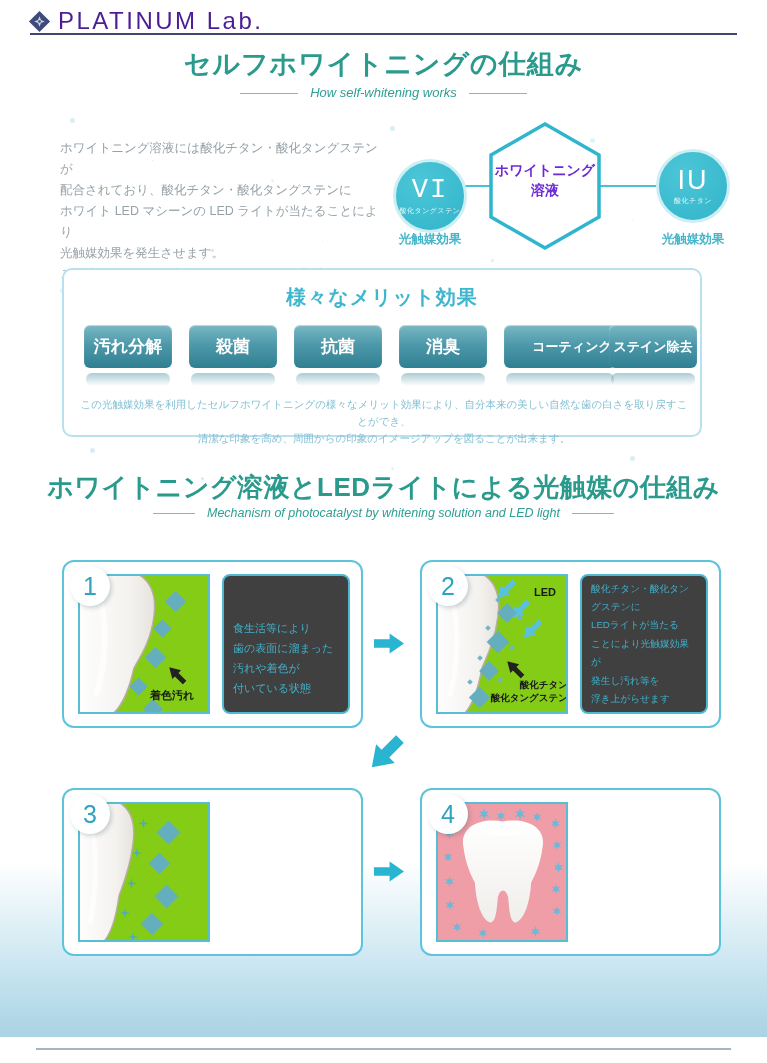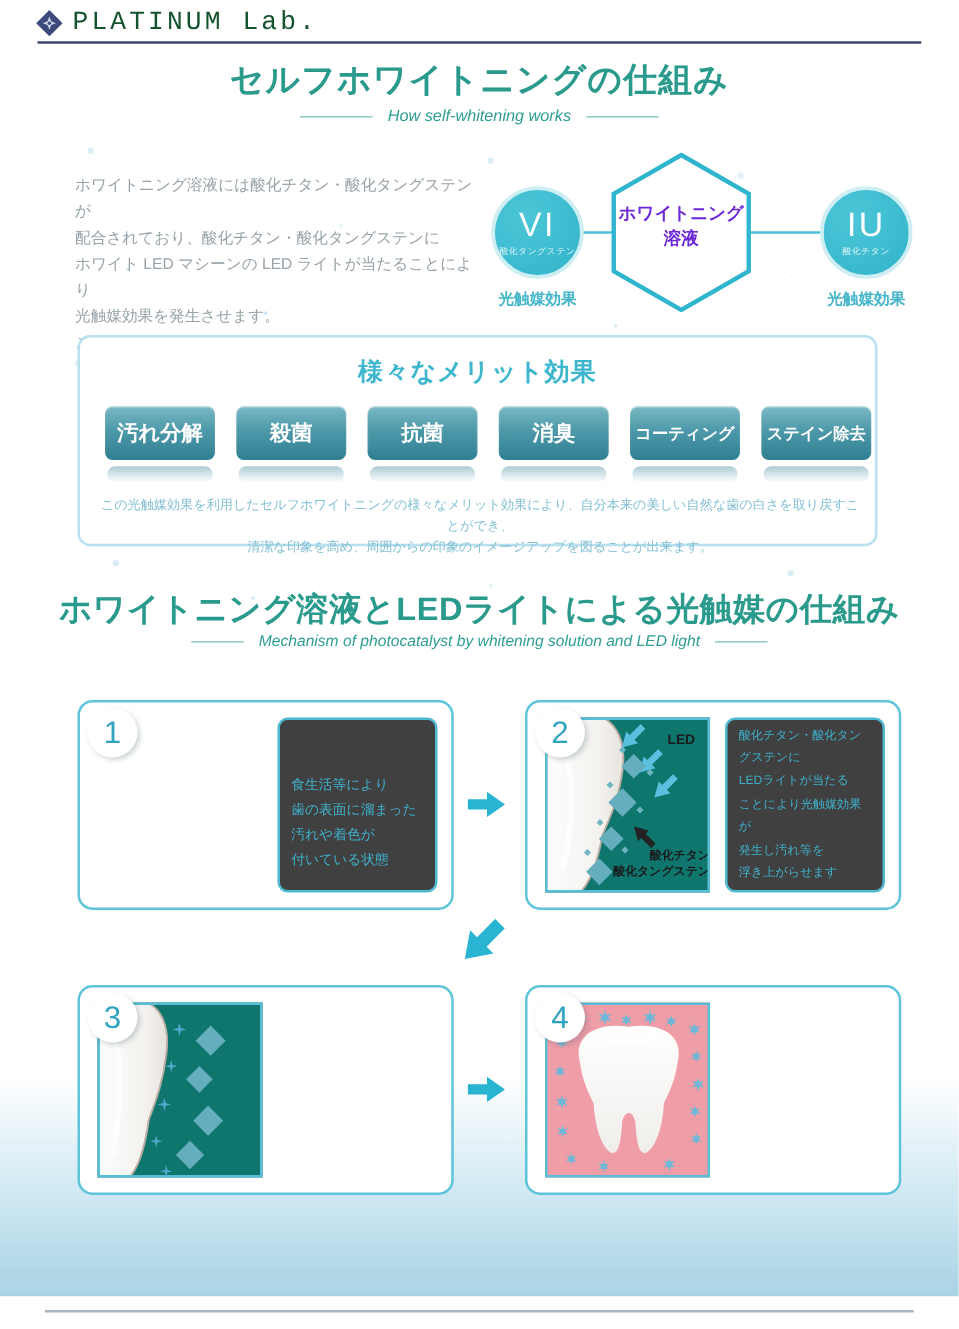--- a/index.html
+++ b/index.html
@@ -4,21 +4,21 @@
 <style>
   html,body{margin:0;padding:0;}
   body{width:767px;height:1063px;position:relative;background:#fff;overflow:hidden;
        font-family:"Liberation Sans","DejaVu Sans",sans-serif;}
   .abs{position:absolute;}
   .pre{white-space:pre-line;}
 
   
   .logo-row{left:28px;top:7px;display:flex;align-items:center;gap:7px;}
   .logo-mark{width:23px;height:23px;}
-  .logo-text{color:#14532d;font-size:21px;letter-spacing:2.5px;font-weight:500;font-family:Liberation Mono, monospace;}
+  .logo-text{color:#4c1d95;font-size:24px;letter-spacing:2.5px;font-weight:500;}
   .header-rule{left:30px;right:30px;top:33px;height:2px;background:#3a4872;}
 
   
   .dot{width:5px;height:5px;border-radius:50%;background:#d9eef4;}
   .dots-a{left:70px;top:118px;box-shadow:30px 95px 0 -1px #cfe9f2,-10px 170px 0 #dff2f7,
      80px 40px 0 -2px #d4ecf3,140px 130px 0 -1px #cde8f1,320px 8px 0 #d9eef4,
      370px 70px 0 -2px #cfe9f2,420px 140px 0 -1px #d9eef4,520px 20px 0 #e0f3f8,
      560px 100px 0 -2px #cde8f1,610px 150px 0 -1px #d6edf4,638px 40px 0 #dff2f7,
      300px 160px 0 -2px #d9eef4,200px 60px 0 -1px #e2f4f8,250px 120px 0 -2px #d9eef4;}
   .dots-b{left:90px;top:448px;box-shadow:110px 28px 0 -1px #d4ecf3,540px 8px 0 #d9eef4,
@@ -60,21 +60,21 @@
      box-shadow:inset 0 1px 1px rgba(255,255,255,.5);}
   .btn::after{content:"";position:absolute;top:48px;left:2px;right:2px;height:13px;border-radius:6px;
      background:linear-gradient(180deg,rgba(47,127,146,.40),rgba(47,127,146,0));}
   .btn.f1{font-size:17px;} .btn.f2{font-size:13px;}
   .merit-caption{left:80px;top:396px;width:608px;text-align:center;color:#84c0d4;
      font-size:10.5px;line-height:17px;}
 
   
   .panel{width:301px;height:168px;background:#fff;border:2px solid #5ec4da;border-radius:12px;box-sizing:border-box;}
   .illus{position:absolute;left:14px;top:12px;width:132px;height:140px;overflow:hidden;
-     border:2px solid #58bed5;box-sizing:border-box;background:#0f766e;}
+     border:2px solid #58bed5;box-sizing:border-box;background:#84cc16;}
   .illus.deep{background:#ef9da7;}
   .badge{position:absolute;left:6px;top:4px;width:40px;height:40px;border-radius:50%;background:#fff;
      box-shadow:2px 2px 4px rgba(60,90,100,.25);display:flex;align-items:center;justify-content:center;
      color:#2fa3bf;font-size:25px;font-weight:400;z-index:3;}
   .step-text{position:absolute;left:158px;top:12px;width:128px;height:140px;border:2px solid #4fb9d2;
      border-radius:8px;box-sizing:border-box;background:#404040;display:flex;align-items:center;}
   .step-text div{width:100%;padding:0 9px;color:#3fb0cb;line-height:1.8;}
   .ft-a div{font-size:11px;margin-top:30px;} .ft-b div{font-size:9.7px;line-height:1.9;} .ft-c div{font-size:10.4px;line-height:1.85;}
 
   .dia{position:absolute;background:#64aebd;transform:rotate(45deg);}
@@ -131,21 +131,21 @@
 </div>
 
 <div class="abs intro-body pre">ホワイトニング溶液には酸化チタン・酸化タングステンが
 配合されており、酸化チタン・酸化タングステンに
 ホワイト LED マシーンの LED ライトが当たることにより
 光触媒効果を発生させます。
 この光触媒効果では様々なメリット効果が期待できます。</div>
 
 <div class="abs conn" style="left:465px;width:30px;"></div>
 <div class="abs conn" style="left:595px;width:65px;"></div>
-<div class="abs circle" style="left:393px;top:149px;">
+<div class="abs circle" style="left:393px;top:159px;font-family:Liberation Mono, monospace;">
   <span class="sym">VI</span>
   <span class="lbl">酸化タングステン</span>
 </div>
 <div class="abs circle-cap" style="left:375px;top:231px;">光触媒効果</div>
 <div class="abs hex-wrap">
   <svg viewBox="0 0 114 128" width="114" height="128">
     <polygon points="57,2 111,33 111,95 57,126 3,95 3,33" fill="#ffffff" stroke="#2fb5cd" stroke-width="3.5"></polygon>
   </svg>
 </div>
 <div class="abs hex-label pre">ホワイトニング
@@ -155,33 +155,46 @@
   <span class="lbl">酸化チタン</span>
 </div>
 <div class="abs circle-cap" style="left:638px;top:231px;">光触媒効果</div>
 
 <div class="abs merit-box"></div>
 <div class="abs merit-title">様々なメリット効果</div>
 <div class="btn f1" style="left:84px;width:88px;">汚れ分解</div>
 <div class="btn f1" style="left:189px;width:88px;">殺菌</div>
 <div class="btn f1" style="left:294px;width:88px;">抗菌</div>
 <div class="btn f1" style="left:399px;width:88px;">消臭</div>
-<div class="btn f2" style="left:504px;width:88px;">コーティング</div>
+<div class="btn f2" style="left:504px;width:88px;padding-left:24px;">コーティング</div>
 <div class="btn f2" style="left:609px;width:88px;">ステイン除去</div>
 <div class="abs merit-caption pre">この光触媒効果を利用したセルフホワイトニングの様々なメリット効果により、自分本来の美しい自然な歯の白さを取り戻すことができ、
 清潔な印象を高め、周囲からの印象のイメージアップを図ることが出来ます。</div>
 
 <div class="abs sec-title t2">ホワイトニング溶液とLEDライトによる光触媒の仕組み</div>
 <div class="abs sec-sub s2">
   <span class="dash w2"></span><span>Mechanism of photocatalyst by whitening solution and LED light</span><span class="dash w2"></span>
 </div>
 
 <div class="abs foot-band"></div>
 
 <div class="abs panel" style="left:62px;top:560px;">
+  <div class="illus">
+    <svg width="95" height="140" viewBox="0 0 95 140" style="position:absolute;left:-2px;top:0;">
+      <path d="M-4,-4 L55,-4 C72,2 79,18 76,40 C73,64 64,78 56,92 C51,114 44,134 30,141 L-4,141 Z" fill="url(#toothG)" stroke="#b9aca2" stroke-width="1.5"></path>
+      <path d="M20,20 C30,40 28,90 18,120" fill="none" stroke="#ffffff" stroke-width="6" opacity=".7"></path>
+    </svg>
+    <span class="dia" style="left:88px;top:18px;width:15px;height:15px;"></span>
+    <span class="dia" style="left:76px;top:46px;width:13px;height:13px;"></span>
+    <span class="dia" style="left:68px;top:74px;width:15px;height:15px;"></span>
+    <span class="dia" style="left:52px;top:104px;width:13px;height:13px;"></span>
+    <span class="dia" style="left:66px;top:126px;width:14px;height:14px;"></span>
+    <span class="arrow note" style="left:86px;top:92px;"></span>
+    <div class="note-label" style="left:70px;top:112px;font-size:11px;">着色汚れ</div>
+  </div>
   <div class="badge">1</div>
   <div class="step-text ft-a">
     <div class="pre">食生活等により
 歯の表面に溜まった
 汚れや着色が
 付いている状態</div>
   </div>
 </div>
 
 <div class="abs arrow flow" style="left:374px;top:632px;"></div>

